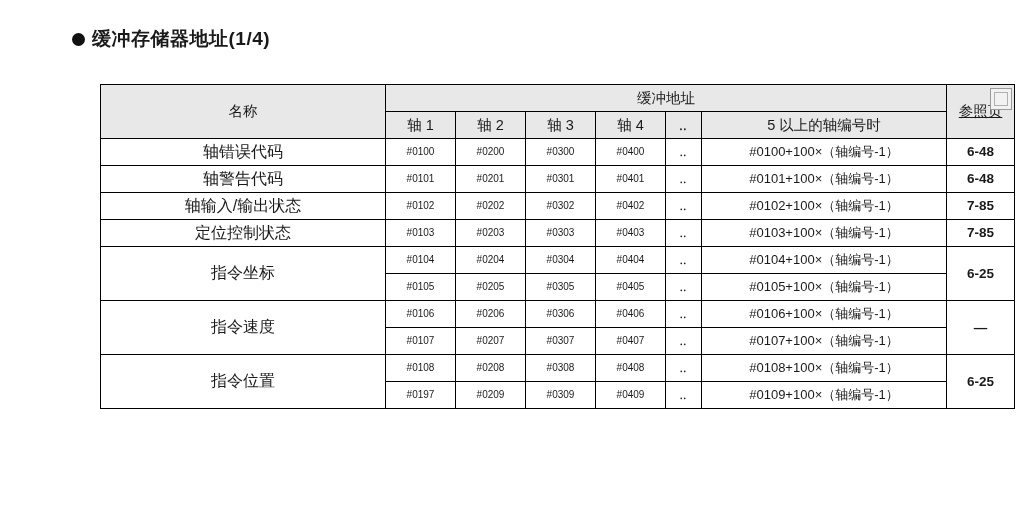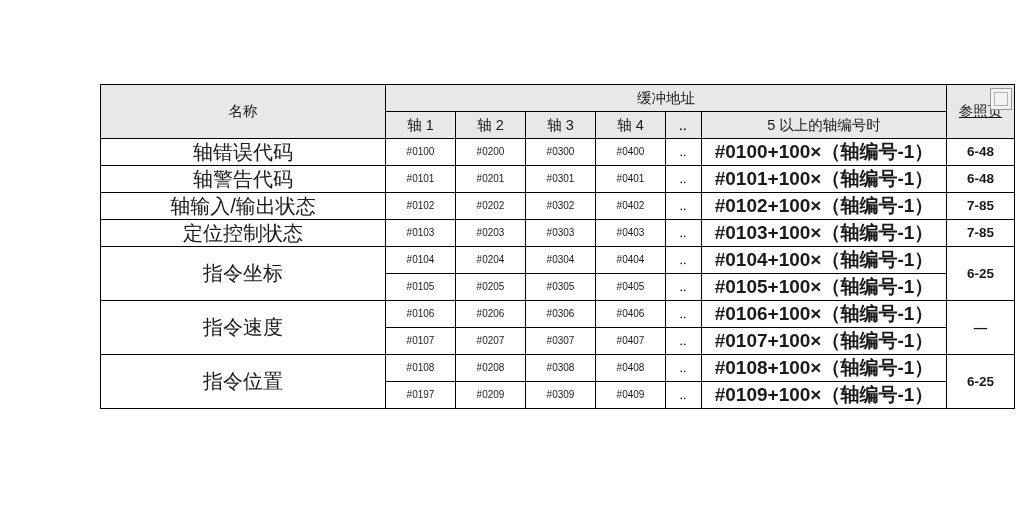--- a/index.html
+++ b/index.html
@@ -71,32 +71,31 @@
   th.buffer-head {
     font-size: 15px;
   }
   th.ref-head {
     font-size: 15px;
     text-decoration: underline;
   }
   td.name-cell {
     text-align: left;
     padding-left: 10px;
-    font-size: 20px;
+    font-size: 16px;
   }
   td.addr-cell {
     font-size: 10px;
   }
   td.dots-cell {
     font-size: 13px;
     letter-spacing: 1px;
   }
   td.formula-cell {
-    font-size: 19px;
-    font-weight: bold;
+    font-size: 13px;
   }
   td.ref-cell {
     font-size: 13.5px;
     font-weight: bold;
   }
   th.dots-head {
     font-size: 13px;
     letter-spacing: 1px;
   }
   .col-name   { width: 285px; }
@@ -121,20 +120,24 @@
     right: 3px;
     bottom: 3px;
     border: 1px solid #b0b0b0;
   }
 </style>
 </head>
 <body>
 
 <div class="page">
 
+  <div class="section-title">
+    <span class="bullet-dot"></span>
+    <span>缓冲存储器地址(1/4)</span>
+  </div>
 
   <div class="table-wrap">
     <table class="buffer">
       <colgroup>
         <col class="col-name">
         <col class="col-axis">
         <col class="col-axis">
         <col class="col-axis">
         <col class="col-axis">
         <col class="col-dots">

